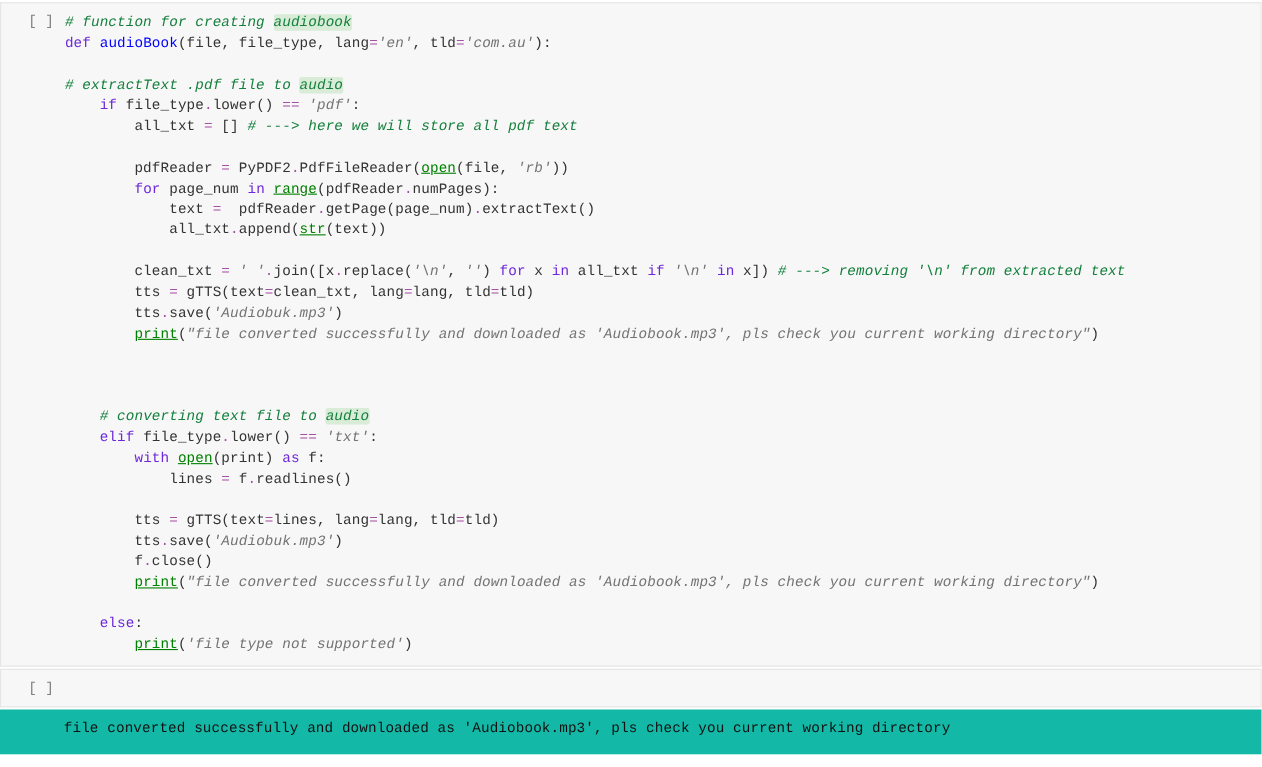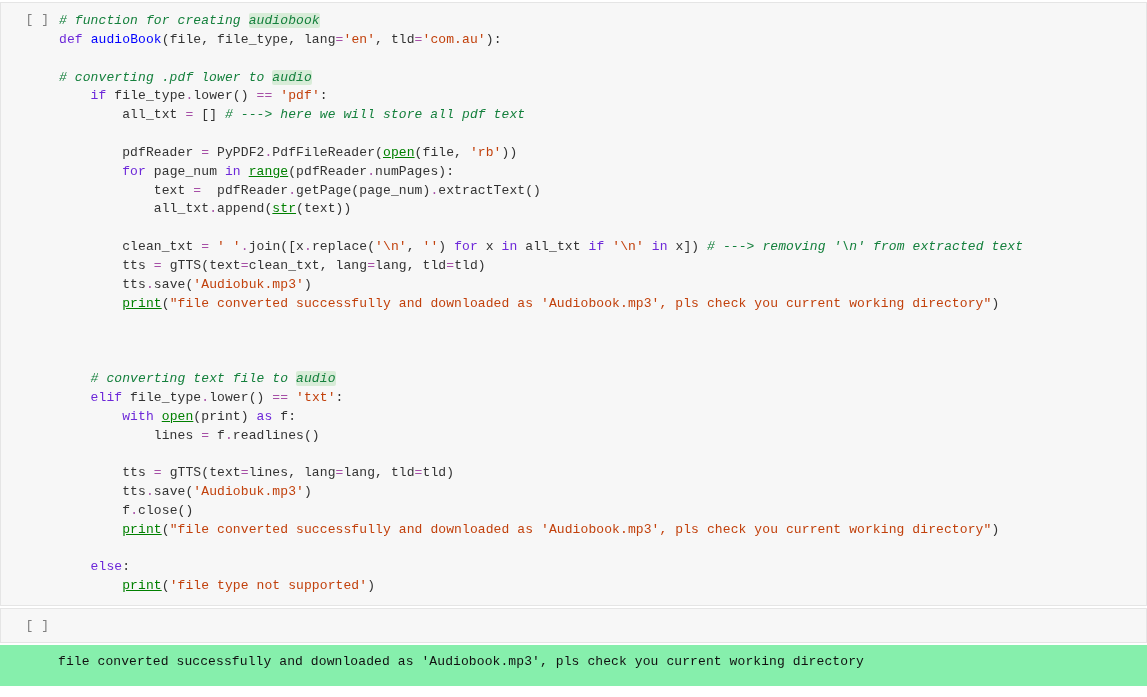--- a/index.html
+++ b/index.html
@@ -29,50 +29,50 @@
   .code-area {
     flex: 1;
     padding: 9px 0 9px 0;
     white-space: pre;
     line-height: 1.45;
     letter-spacing: 0.1px;
   }
   .output {
     display: flex;
     align-items: flex-start;
-    background: #86efac;
+    background: #14b8a6;
     padding: 4px 0 4px 0;
   }
   .output .prompt { color: transparent; }
   .output .code-area {
     padding: 4px 0;
     color: #111;
     white-space: pre;
   }
 
   
   .c   { color: #15803d; font-style: italic; }  
   .kb  { color: #6d28d9; }                     
   .nf  { color: #0000ff; }                     
   .bn  { color: #008000; text-decoration: underline; }                     
-  .s   { color: #c2410c; }                     
+  .s   { color: #737373; font-style: italic; }                     
   .n   { color: #333333; }                     
   .op  { color: #a64fa6; }                     
 
   .hl { background: #d8ecd8; border-radius: 2px; }
 </style>
 </head>
 <body>
 
 <div class="cell">
   <div class="prompt">[ ]</div>
   <div class="code-area" id="code-0"><span class="c"># function for creating </span><span class="c hl">audiobook</span>
 <span class="kb">def</span><span class="n"> </span><span class="nf">audioBook</span><span class="n">(file, file_type, lang</span><span class="op">=</span><span class="s">'en'</span><span class="n">, tld</span><span class="op">=</span><span class="s">'com.au'</span><span class="n">):</span>
 
-<span class="c"># converting .pdf lower to </span><span class="c hl">audio</span>
+<span class="c"># extractText .pdf file to </span><span class="c hl">audio</span>
 <span class="n">    </span><span class="kb">if</span><span class="n"> file_type</span><span class="op">.</span><span class="n">lower() </span><span class="op">==</span><span class="n"> </span><span class="s">'pdf'</span><span class="n">:</span>
 <span class="n">        all_txt </span><span class="op">=</span><span class="n"> [] </span><span class="c"># ---&gt; here we will store all pdf text</span>
 
 <span class="n">        pdfReader </span><span class="op">=</span><span class="n"> PyPDF2</span><span class="op">.</span><span class="n">PdfFileReader(</span><span class="bn">open</span><span class="n">(file, </span><span class="s">'rb'</span><span class="n">))</span>
 <span class="n">        </span><span class="kb">for</span><span class="n"> page_num </span><span class="kb">in</span><span class="n"> </span><span class="bn">range</span><span class="n">(pdfReader</span><span class="op">.</span><span class="n">numPages):</span>
 <span class="n">            text </span><span class="op">=</span><span class="n">  pdfReader</span><span class="op">.</span><span class="n">getPage(page_num)</span><span class="op">.</span><span class="n">extractText()</span>
 <span class="n">            all_txt</span><span class="op">.</span><span class="n">append(</span><span class="bn">str</span><span class="n">(text))</span>
 
 <span class="n">        clean_txt </span><span class="op">=</span><span class="n"> </span><span class="s">' '</span><span class="op">.</span><span class="n">join([x</span><span class="op">.</span><span class="n">replace(</span><span class="s">'\n'</span><span class="n">, </span><span class="s">''</span><span class="n">) </span><span class="kb">for</span><span class="n"> x </span><span class="kb">in</span><span class="n"> all_txt </span><span class="kb">if</span><span class="n"> </span><span class="s">'\n'</span><span class="n"> </span><span class="kb">in</span><span class="n"> x]) </span><span class="c"># ---&gt; removing '\n' from extracted text</span>
 <span class="n">        tts </span><span class="op">=</span><span class="n"> gTTS(text</span><span class="op">=</span><span class="n">clean_txt, lang</span><span class="op">=</span><span class="n">lang, tld</span><span class="op">=</span><span class="n">tld)</span>

